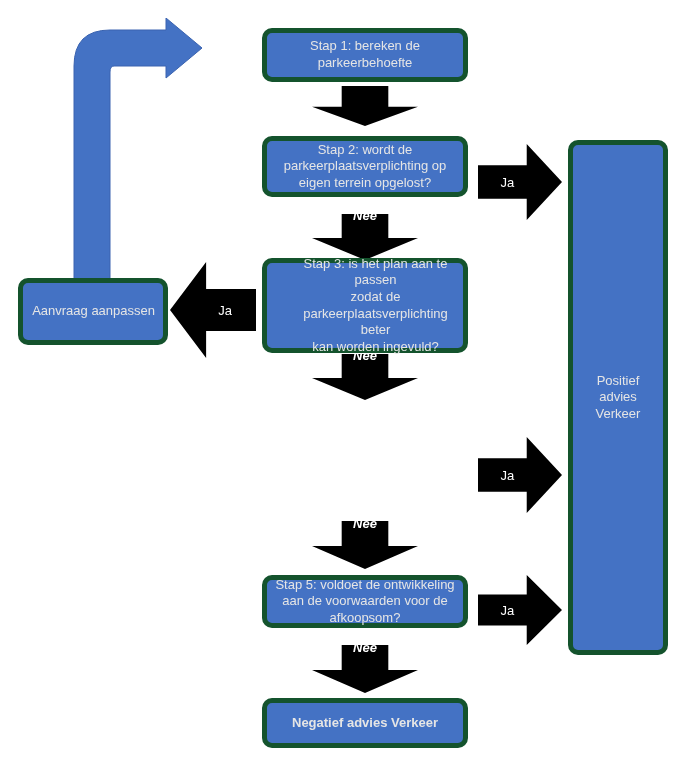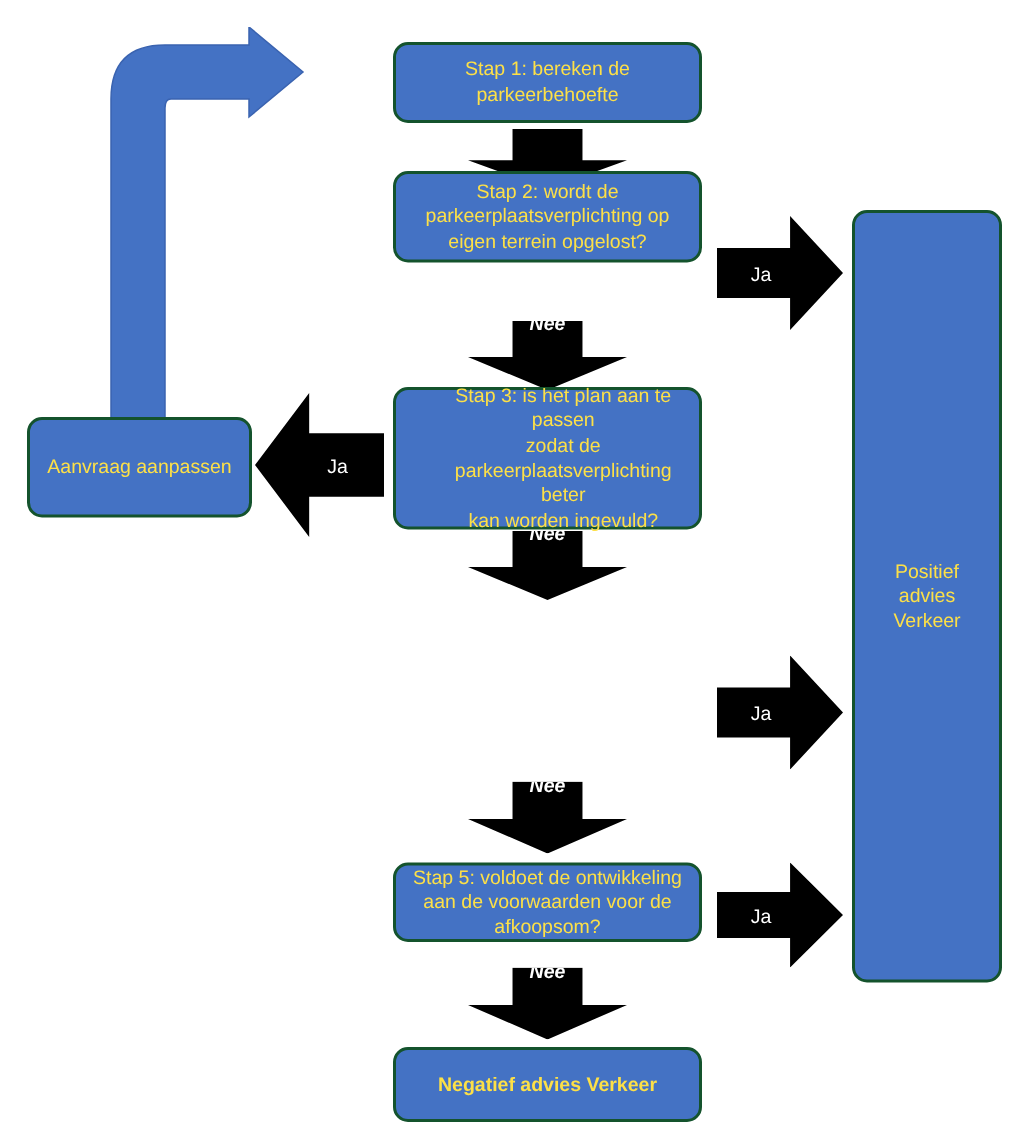--- a/index.html
+++ b/index.html
@@ -16,23 +16,23 @@
     height: 758px;
     background: #ffffff;
     overflow: hidden;
   }
 
   
   .node {
     position: absolute;
     box-sizing: border-box;
     background: #4472C4;
-    border: 2px solid #14532d;
+    border: 5px solid #14532d;
     border-radius: 10px;
-    color: #fde047;
+    color: #e5e5e5;
     display: flex;
     align-items: center;
     justify-content: center;
     text-align: center;
     line-height: 1.28;
     font-size: 13px;
     padding: 4px 8px;
   }
   .node .node-text {
     display: block;
@@ -106,38 +106,38 @@
                L 104 0
                L 140 30
                L 104 60
                L 104 48
                L 52 48
                Q 48 48 48 54
                L 48 300 Z" fill="#4472C4" stroke="#3A63B0" stroke-width="1"></path>
     </svg>
   </div>
 
-  <div class="node" style="left:18px; top:278px; width:150px; height:67px;">
+  <div class="node" style="left:18px; top:278px; width:150px; height:67px;text-align:right;">
     <span class="node-text">Aanvraag aanpassen</span>
   </div>
 
   <div class="arrow arrow-left" style="left:170px; top:262px; width:86px; height:96px;">
     <span class="arrow-label">Ja</span>
   </div>
 
   <div class="node" style="left:262px; top:28px; width:206px; height:54px;">
     <span class="node-text">Stap 1: bereken de
 parkeerbehoefte</span>
   </div>
 
   <div class="arrow arrow-down" style="left:312px; top:86px; width:106px; height:40px;">
     <span class="arrow-label"></span>
   </div>
 
-  <div class="node" style="left:262px; top:114px; width:206px; height:61px;align-items:center;">
+  <div class="node" style="left:262px; top:136px; width:206px; height:61px;align-items:center;">
     <span class="node-text">Stap 2: wordt de
 parkeerplaatsverplichting op
 eigen terrein opgelost?</span>
   </div>
 
   <div class="arrow arrow-down" style="left:312px; top:214px; width:106px; height:46px;">
     <span class="arrow-label">Nee</span>
   </div>
 
   <div class="arrow arrow-right" style="left:478px; top:144px; width:84px; height:76px;">

